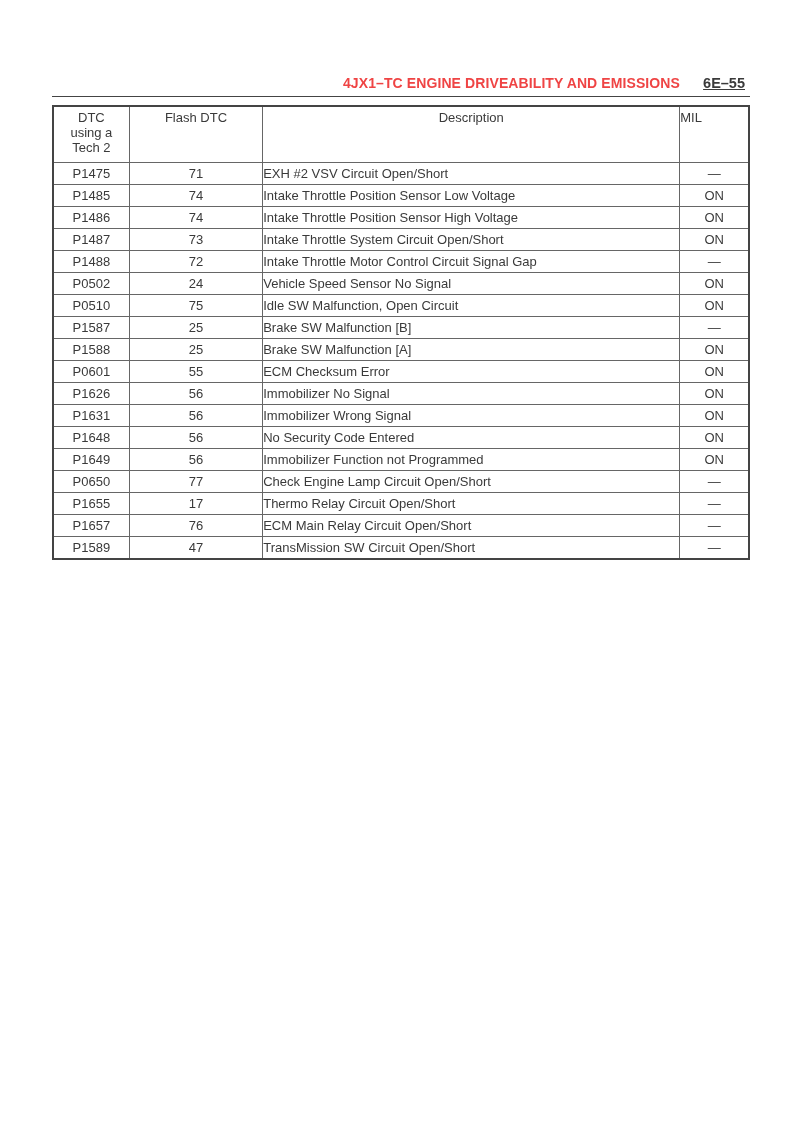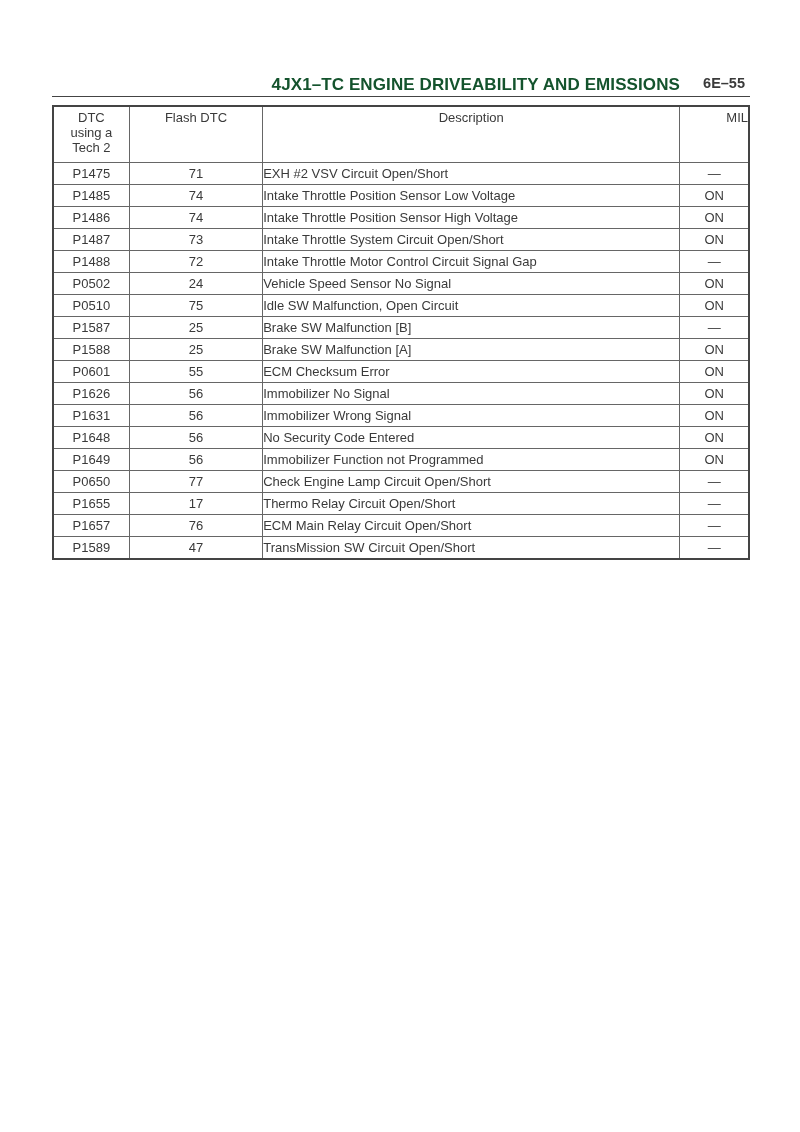--- a/index.html
+++ b/index.html
@@ -21,31 +21,32 @@
       top: 74px;
       width: 698px;
       height: 22px;
       border-bottom: 1.5px solid #444444;
     }
     .header-title {
       position: absolute;
       right: 70px;
       top: 1px;
       font-weight: bold;
-      font-size: 17px;
-      color: #14532d;
+      font-size: 14px;
+      color: #ef4444;
       letter-spacing: 0.1px;
     }
     .header-page {
       position: absolute;
       right: 5px;
       top: 1px;
       font-weight: bold;
       font-size: 14.5px;
       color: #3a3a3a;
+      text-decoration: underline;
     }
     table.dtc-table {
       position: absolute;
       left: 52px;
       top: 105px;
       width: 698px;
       border-collapse: collapse;
       border: 2px solid #444444;
       font-size: 13px;
       color: #3a3a3a;
@@ -60,21 +61,21 @@
     table.dtc-table th {
       font-weight: normal;
       vertical-align: top;
       height: 52px;
       line-height: 15px;
       padding-top: 3px;
     }
     table.dtc-table th.col-dtc { width: 75px; text-align: center; }
     table.dtc-table th.col-flash { width: 133px; text-align: center; }
     table.dtc-table th.col-desc { width: 418px; text-align: center; }
-    table.dtc-table th.col-mil { width: 68px; text-align: right; }
+    table.dtc-table th.col-mil { width: 68px; text-align: left; }
     td.c-dtc, td.c-flash, td.c-mil { text-align: center; }
     td.c-desc { text-align: left; padding-left: 8px; }
     td.c-mil { color: #3a3a3a; }
   </style>
 </head>
 <body>
 
 <div class="page-header">
   <span class="header-title">4JX1–TC ENGINE DRIVEABILITY AND EMISSIONS</span>
   <span class="header-page">6E–55</span>

